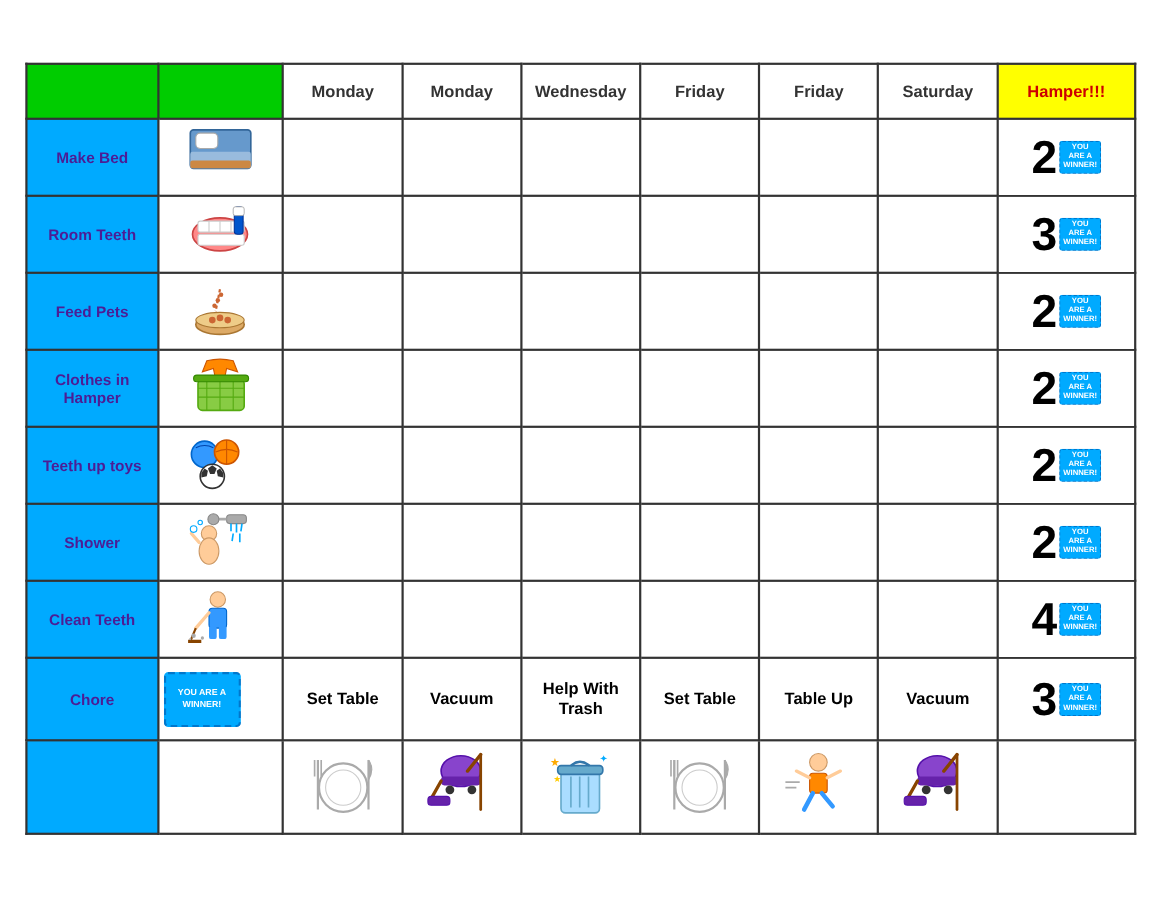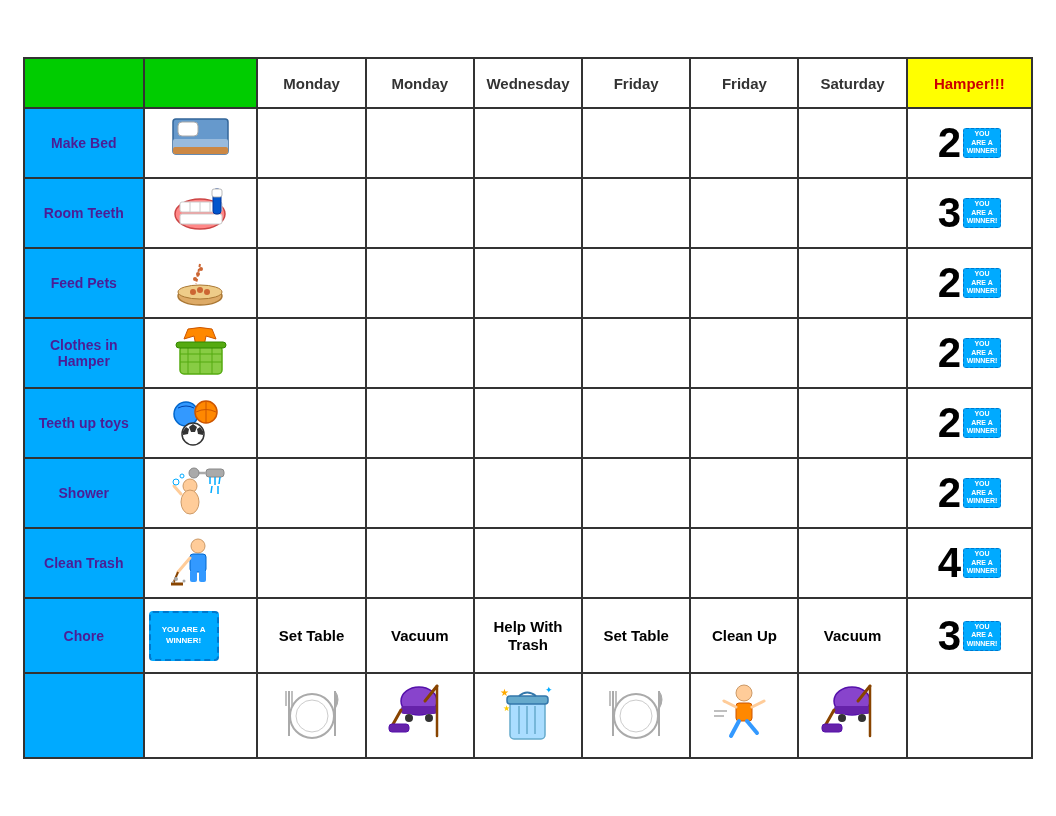--- a/index.html
+++ b/index.html
@@ -338,21 +338,21 @@
     <td class="day-cell"></td>
     <td class="reward-cell">
       <div class="reward-inner">
         <span style="font-size:42px;font-weight:bold;">2</span>
         <span class="ticket">YOU ARE A WINNER!</span>
       </div>
     </td>
   </tr>
 
   <tr>
-    <td class="chore-label">Clean Trash</td>
+    <td class="chore-label">Clean Teeth</td>
     <td class="icon-cell">
       <svg class="svg-icon" viewBox="0 0 65 55">
 
         <circle cx="30" cy="12" r="7" fill="#ffcc99" stroke="#cc9966" stroke-width="1"></circle>
 
         <rect x="22" y="20" width="16" height="18" rx="3" fill="#3399ff" stroke="#0066cc" stroke-width="1"></rect>
 
         <rect x="22" y="36" width="7" height="12" rx="2" fill="#3399ff"></rect>
         <rect x="31" y="36" width="7" height="12" rx="2" fill="#3399ff"></rect>
 
@@ -390,21 +390,21 @@
     <td class="day-cell">
       <span class="chore-day-text">Vacuum</span>
     </td>
     <td class="day-cell">
       <span class="chore-day-text">Help With Trash</span>
     </td>
     <td class="day-cell">
       <span class="chore-day-text">Set Table</span>
     </td>
     <td class="day-cell">
-      <span class="chore-day-text">Clean Up</span>
+      <span class="chore-day-text">Table Up</span>
     </td>
     <td class="day-cell">
       <span class="chore-day-text">Vacuum</span>
     </td>
     <td class="reward-cell">
       <div class="reward-inner">
         <span style="font-size:42px;font-weight:bold;">3</span>
         <span class="ticket">YOU ARE A WINNER!</span>
       </div>
     </td>

